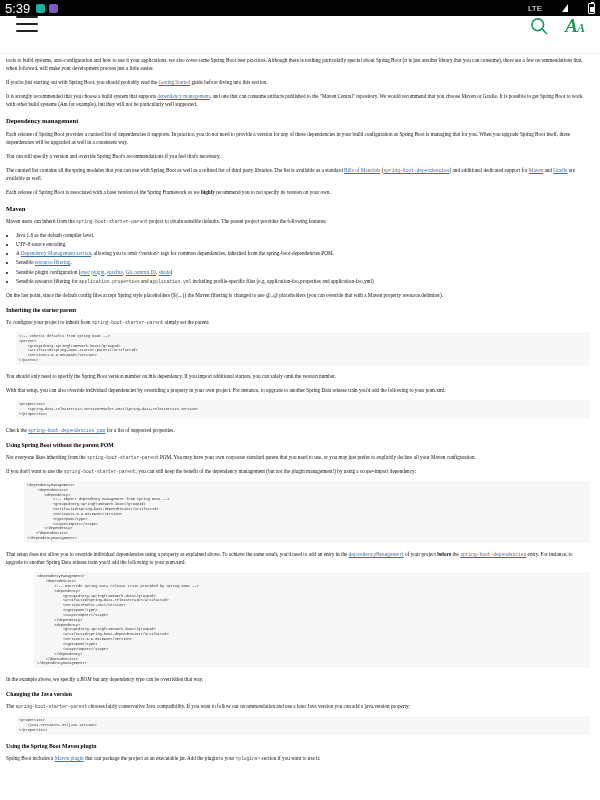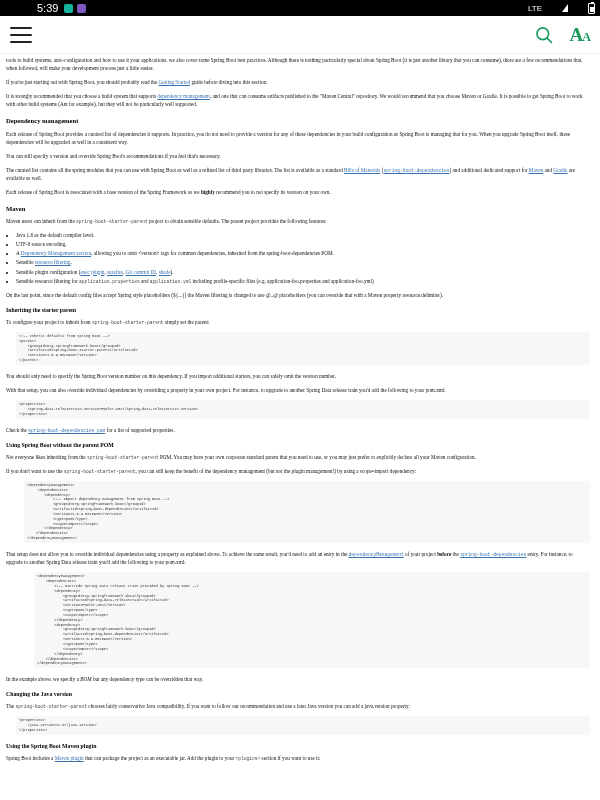--- a/index.html
+++ b/index.html
@@ -11,21 +11,21 @@
     overflow:hidden;
   }
 
   
   .statusbar {
     height:16px; background:#000; color:#fff;
     display:flex; align-items:center;
     font-family:"Liberation Sans", sans-serif;
     font-size:9px; padding:0 5px;
   }
-  .sb-time { font-size:11px; letter-spacing:0;margin-left:32px; }
+  .sb-time { font-size:13px; letter-spacing:0; }
   .sb-icons { display:flex; align-items:center; gap:4px; margin-left:6px; }
   .sb-badge {
     width:9px; height:9px; border-radius:2px; background:#1faa5a;
     display:inline-block; position:relative;
   }
   .sb-badge.teal { background:#15b2a0; }
   .sb-badge.violet { background:#7e57c2; }
   .sb-spacer { flex:1; }
   .sb-right { display:flex; align-items:center; gap:20px; font-size:8px; }
   .sb-batt {
@@ -38,22 +38,22 @@
   }
   .sb-batt i { position:absolute; left:0.5px; right:0.5px; bottom:0.5px; top:3px; background:#fff; display:block; }
   .sb-sig {
     width:0; height:0; border-left:6px solid transparent;
     border-bottom:8px solid #fff; display:inline-block;
   }
 
   
   .toolbar {
     height:38px; background:#ffffff;
-    display:flex; align-items:center;
-    padding:0 10px; border-bottom:1px solid #eee;
+    display:flex; align-items:flex-start;
+    padding:0 16px; border-bottom:1px solid #eee;font-style:italic;
   }
   .hamburger { width:22px; height:16px; display:flex; flex-direction:column; justify-content:space-between; cursor:pointer; }
   .hamburger span { display:block; height:2px; background:#222; border-radius:1px; }
   .tb-spacer { flex:1; }
   .tb-icon { margin-left:16px; cursor:pointer; display:flex; align-items:center; }
   .search-svg { display:block; }
   .font-icon {
     font-family:"Liberation Serif", serif;
     color:#1a9a5c; font-size:16px; line-height:1;
     font-weight:600; letter-spacing:-1px;

